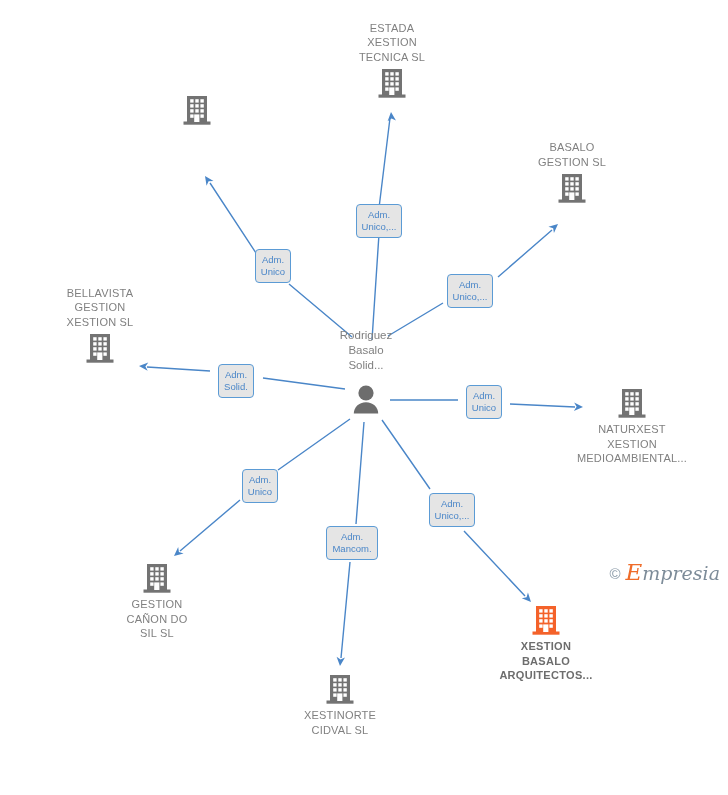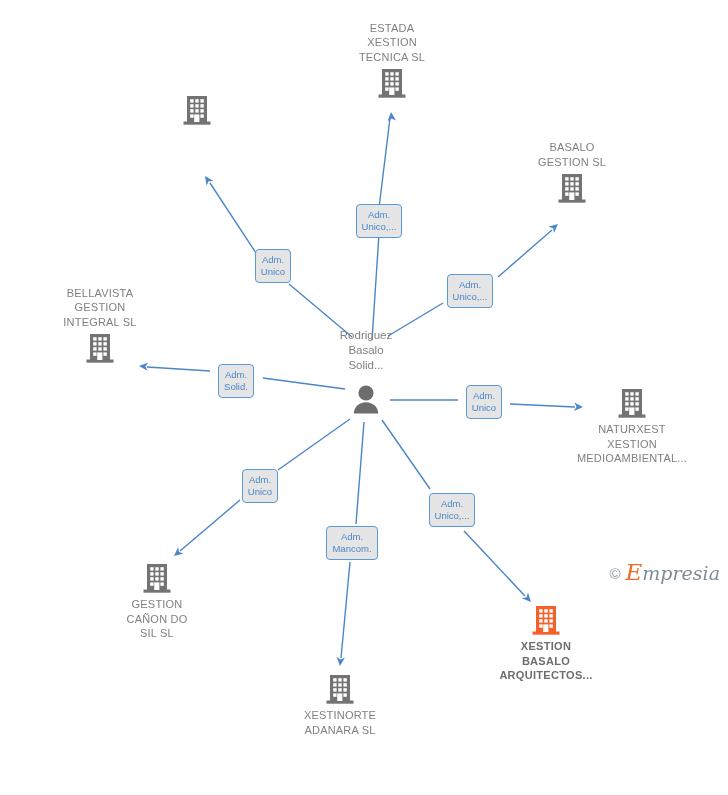--- a/index.html
+++ b/index.html
@@ -202,21 +202,21 @@
               <rect x="12.2" y="20.4" width="5.2" height="7.6"></rect>
               <rect x="8.2" y="20.4" width="3.4" height="3.4"></rect>
               <rect x="18.4" y="20.4" width="3.4" height="3.4"></rect>
             </g>
           </svg></span>
       </div>
       <div class="node label-above" style="left: 100px; top: 285.5px;">
         <div class="node-label">
           <div>BELLAVISTA</div>
           <div>GESTION</div>
-          <div>INTEGRAL SL</div>
+          <div>XESTION SL</div>
         </div>
         <span class="icon-wrap"><svg width="30" height="32" viewBox="0 0 30 32">
             <g fill="#737373">
               <rect x="5" y="2" width="20" height="26"></rect>
               <rect x="1.5" y="27.5" width="27" height="3.2"></rect>
             </g>
             <g fill="#ffffff">
               <rect x="8.2" y="5.2" width="3.4" height="3.4"></rect>
               <rect x="8.2" y="10.2" width="3.4" height="3.4"></rect>
               <rect x="8.2" y="15.2" width="3.4" height="3.4"></rect>
@@ -302,21 +302,21 @@
               <rect x="18.4" y="5.2" width="3.4" height="3.4"></rect>
               <rect x="18.4" y="10.2" width="3.4" height="3.4"></rect>
               <rect x="18.4" y="15.2" width="3.4" height="3.4"></rect>
               <rect x="12.2" y="20.4" width="5.2" height="7.6"></rect>
               <rect x="8.2" y="20.4" width="3.4" height="3.4"></rect>
               <rect x="18.4" y="20.4" width="3.4" height="3.4"></rect>
             </g>
           </svg></span>
         <div class="node-label">
           <div>XESTINORTE</div>
-          <div>ADANARA SL</div>
+          <div>CIDVAL SL</div>
         </div>
       </div>
       <div class="node label-below focus" style="left: 546px; top: 604px;">
         <span class="icon-wrap"><svg width="30" height="32" viewBox="0 0 30 32">
             <g fill="#f4622a">
               <rect x="5" y="2" width="20" height="26"></rect>
               <rect x="1.5" y="27.5" width="27" height="3.2"></rect>
             </g>
             <g fill="#ffffff">
               <rect x="8.2" y="5.2" width="3.4" height="3.4"></rect>

